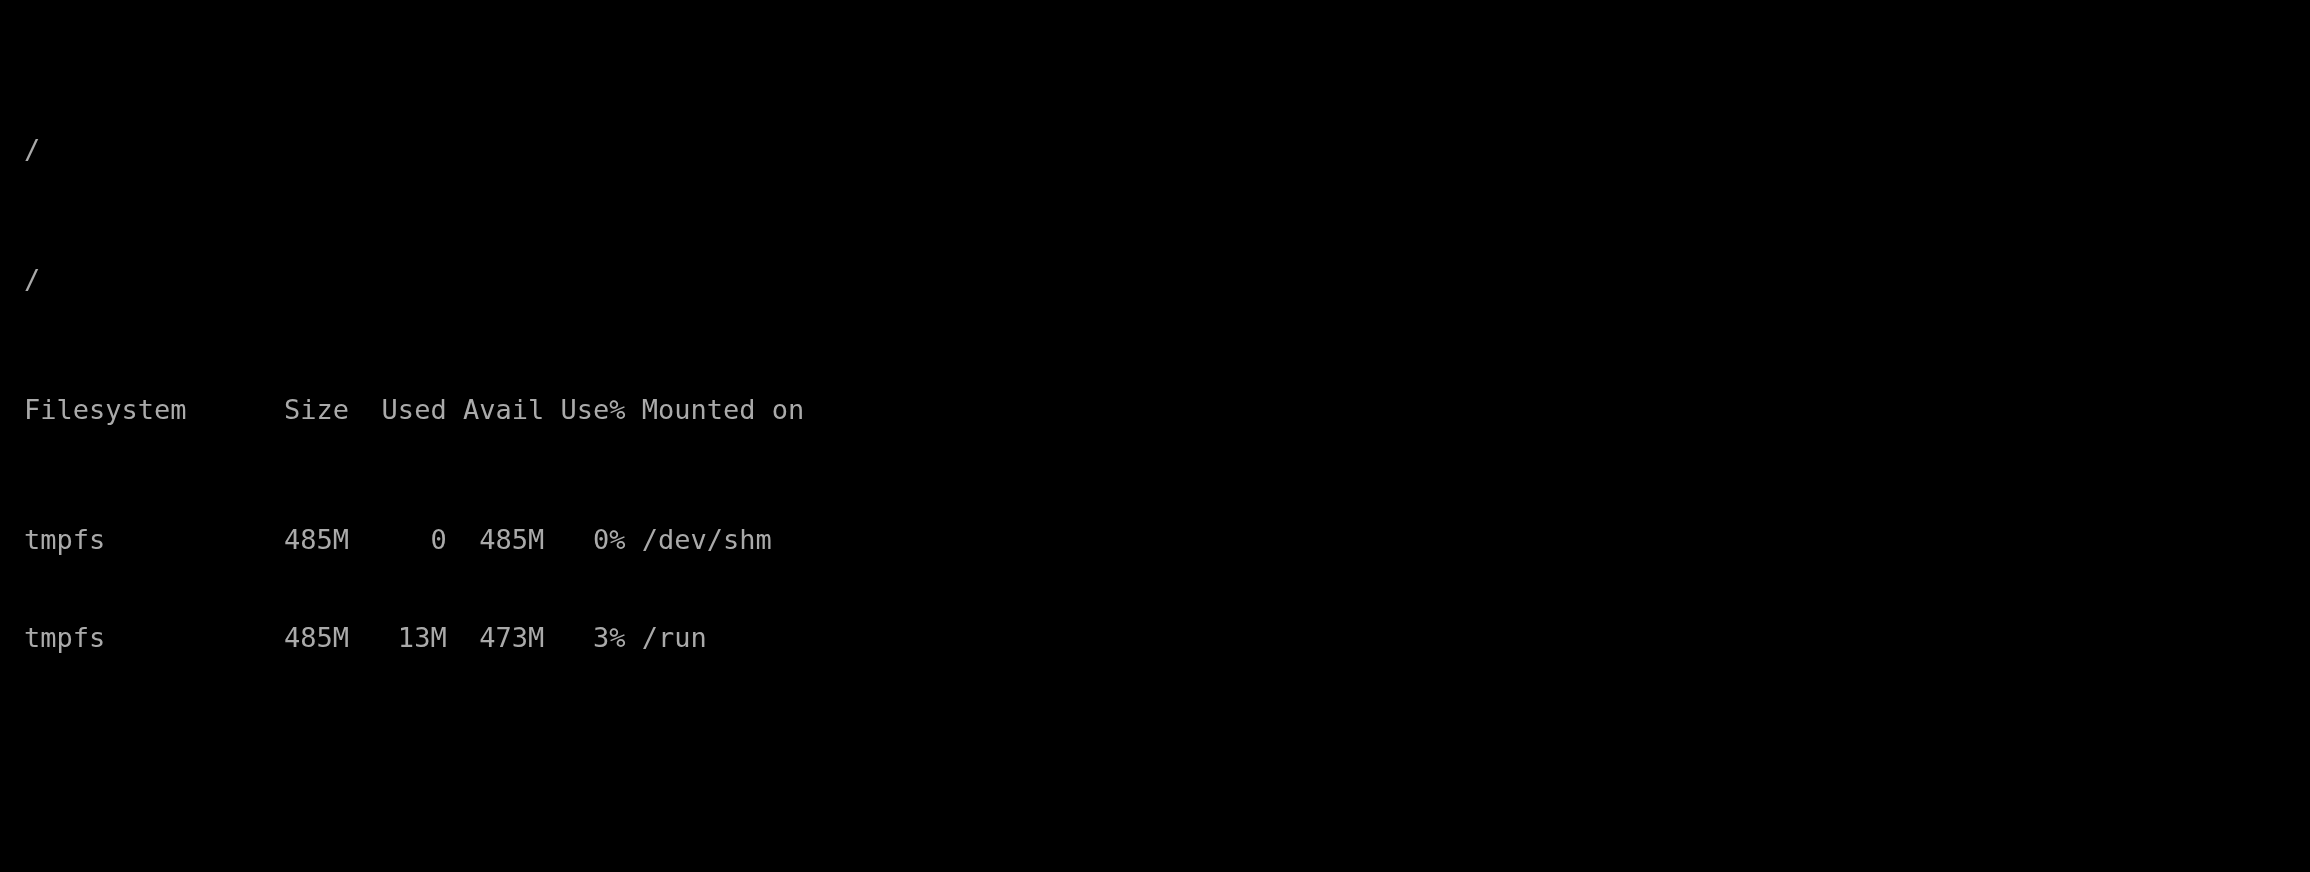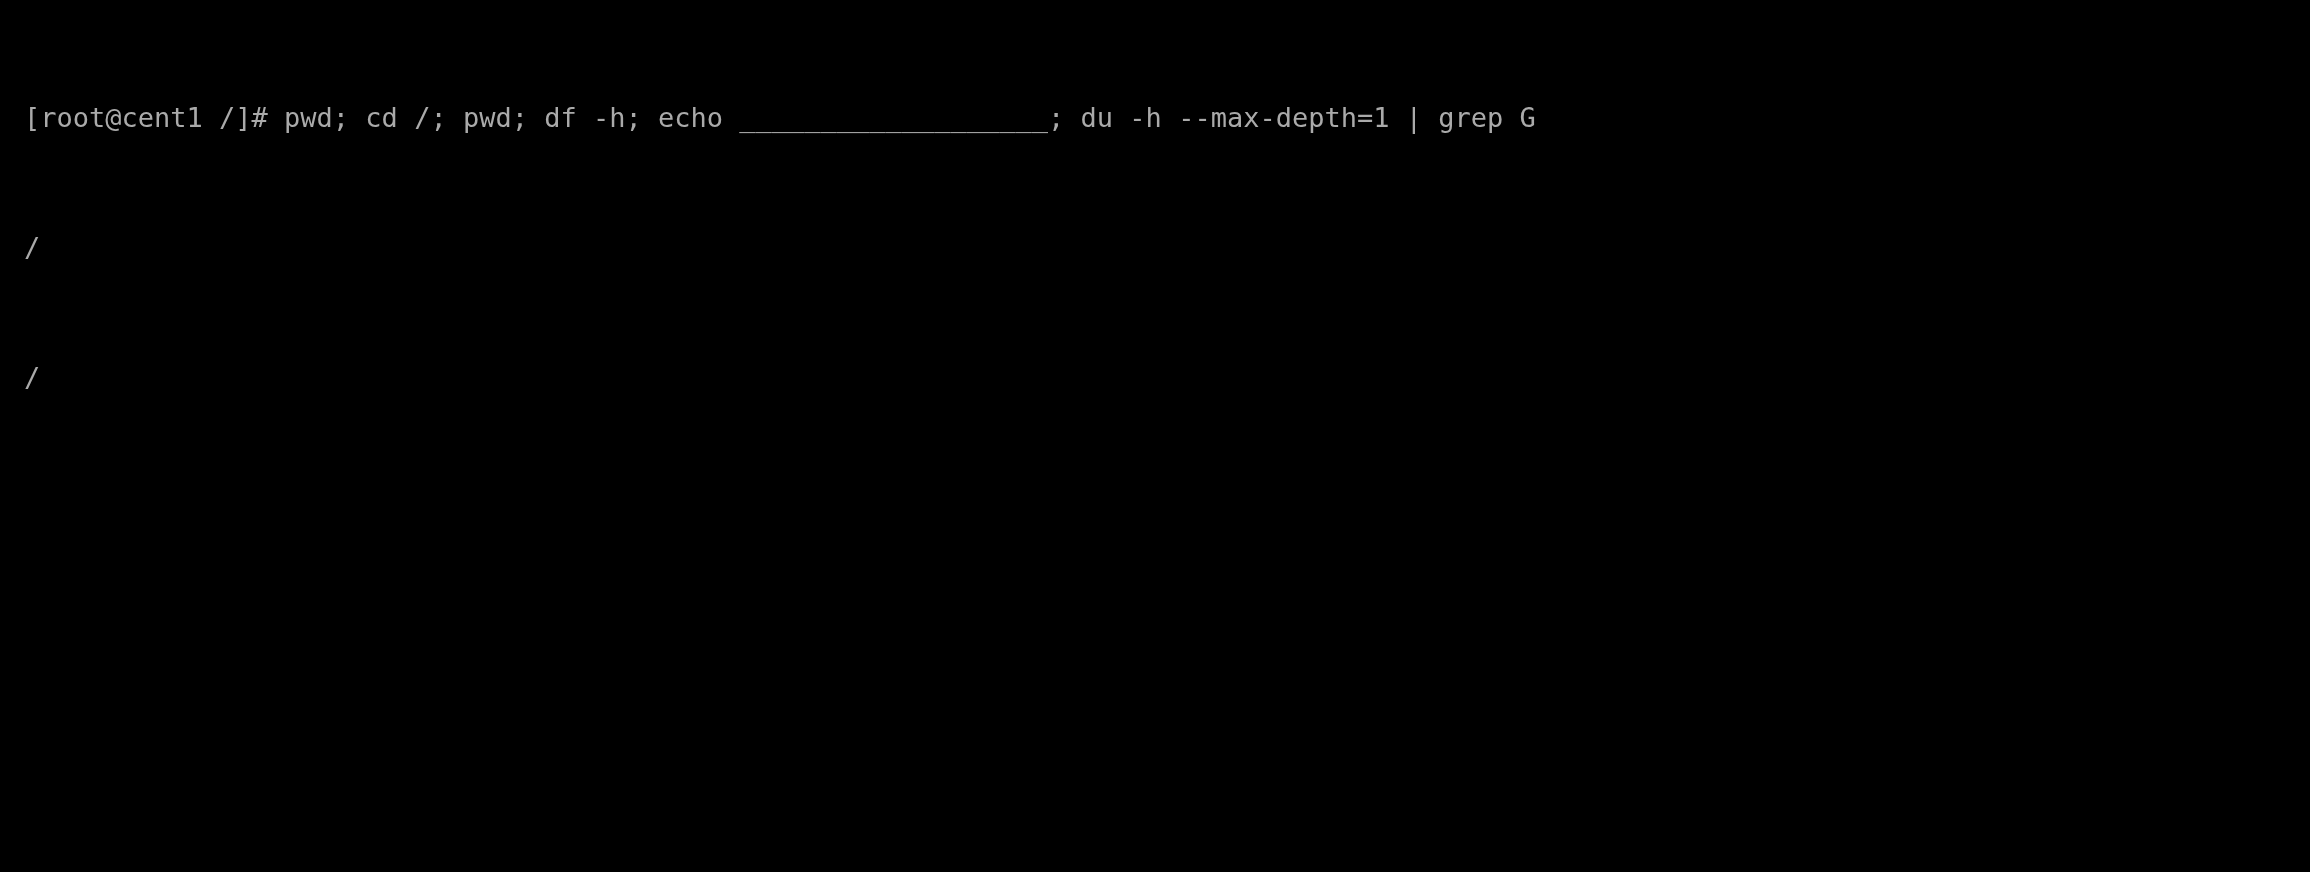--- a/index.html
+++ b/index.html
@@ -31,27 +31,29 @@
     height: 32.5px;
     white-space: pre;
     font-variant-ligatures: none;
   }
 </style>
 </head>
 <body>
 
 <div id="terminal">
 
-  <div class="line">[root@cent1 /]# pwd; cd /; pwd; df -h; echo ___________________; du -h --max-depth=1 | grep G</div>
 
   <div class="line">/</div>
 
   <div class="line">/</div>
 
+  <div class="line">Filesystem      Size  Used Avail Use% Mounted on</div>
 
+  <div class="line">tmpfs           485M     0  485M   0% /dev/shm</div>
+  <div class="line">tmpfs           485M   13M  473M   3% /run</div>
   
   
   
 
   
 
   
   
   
   

